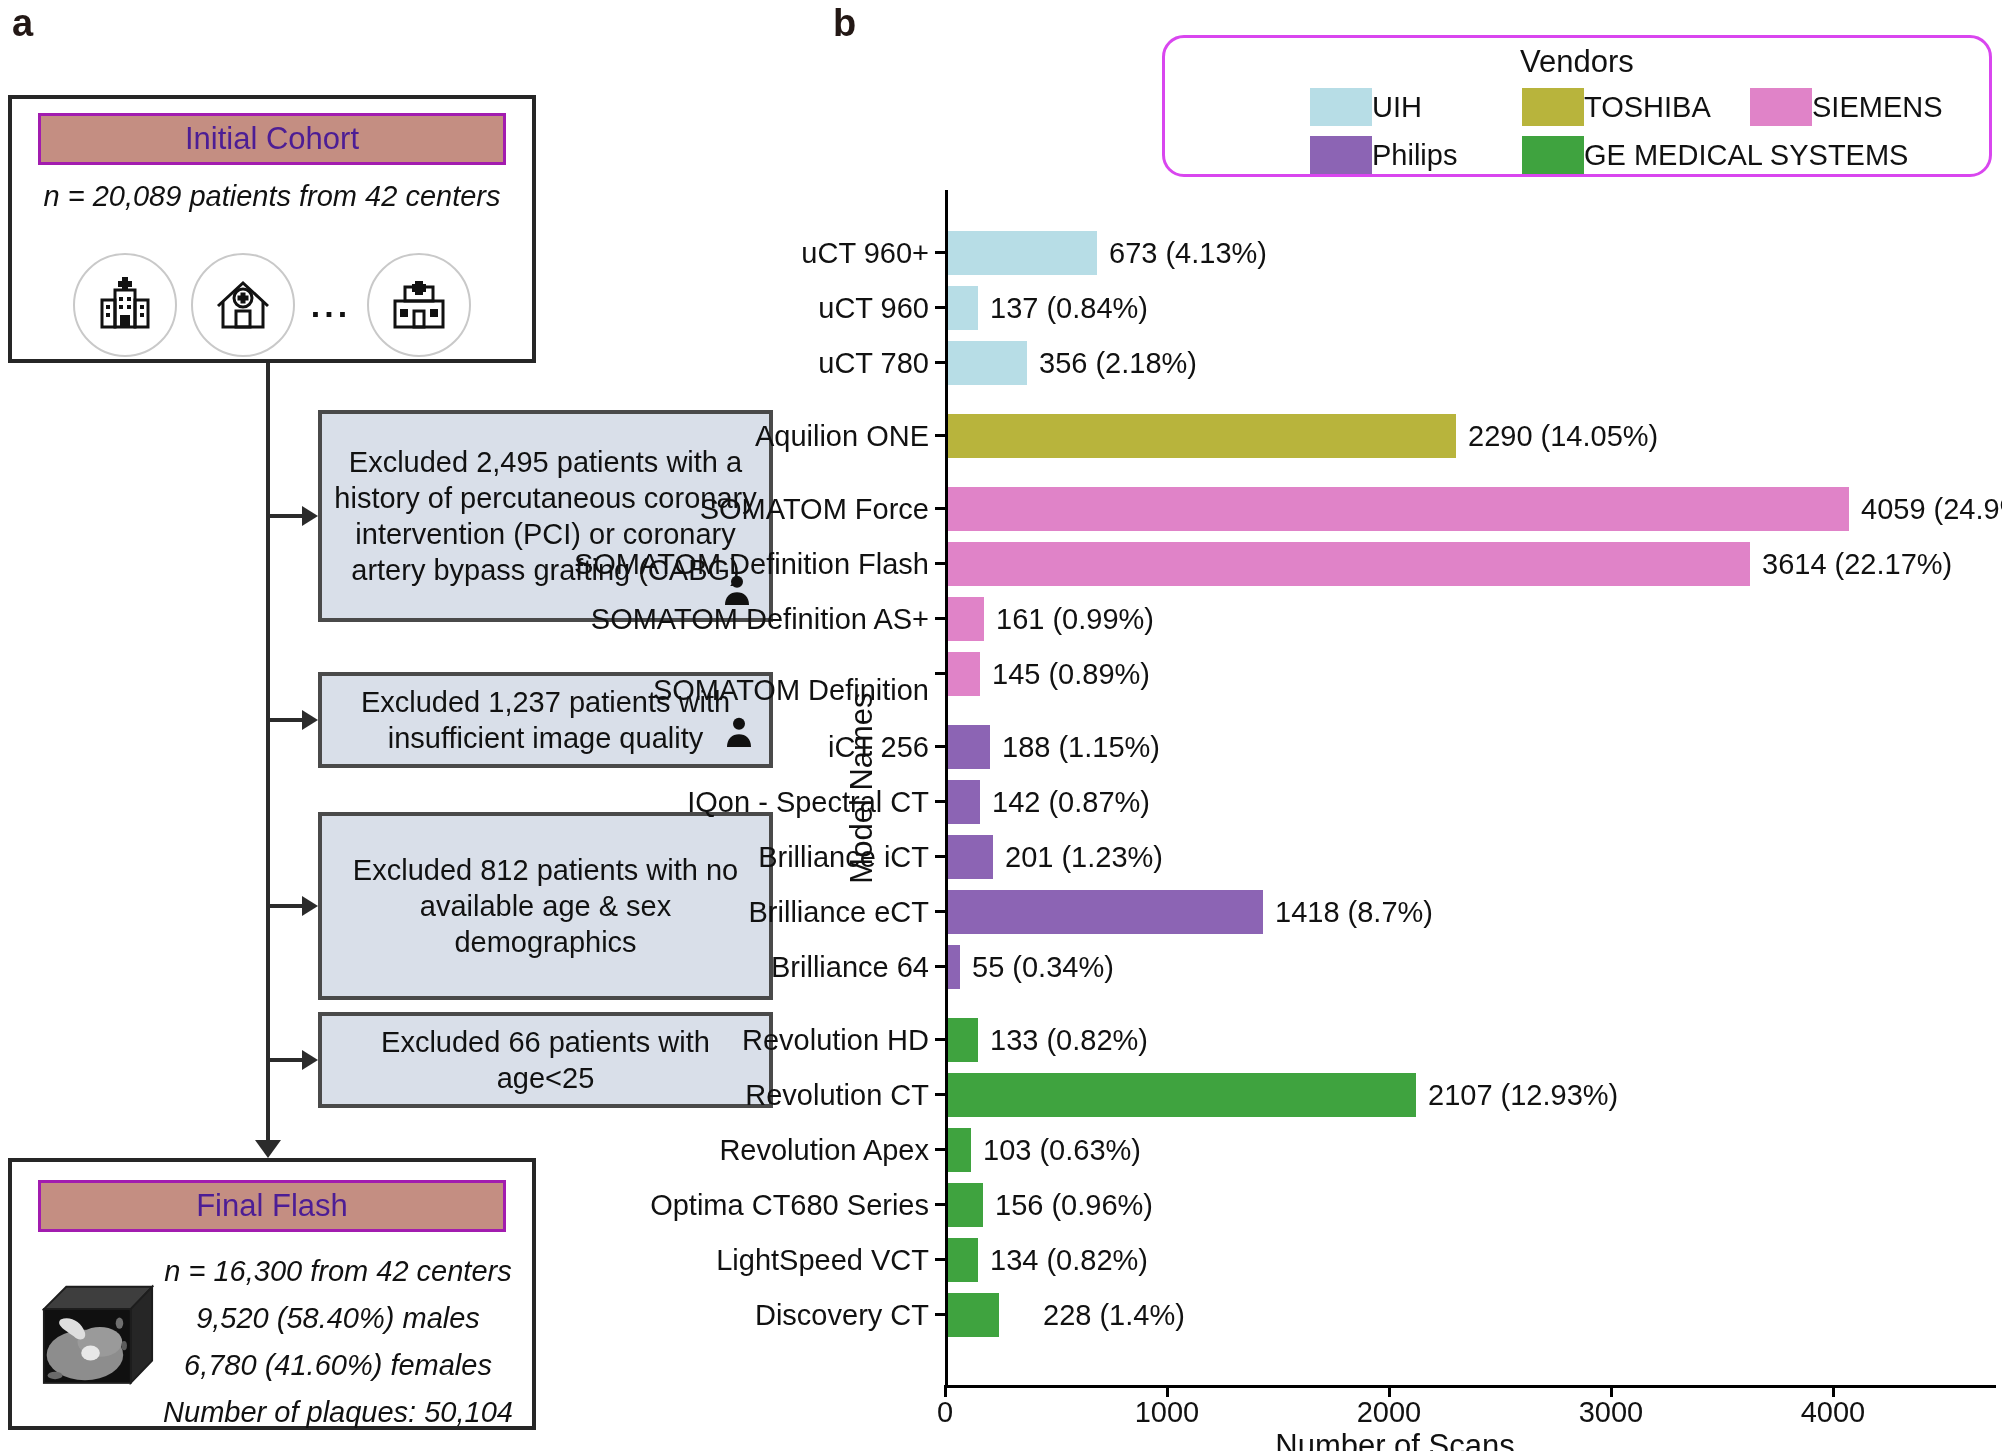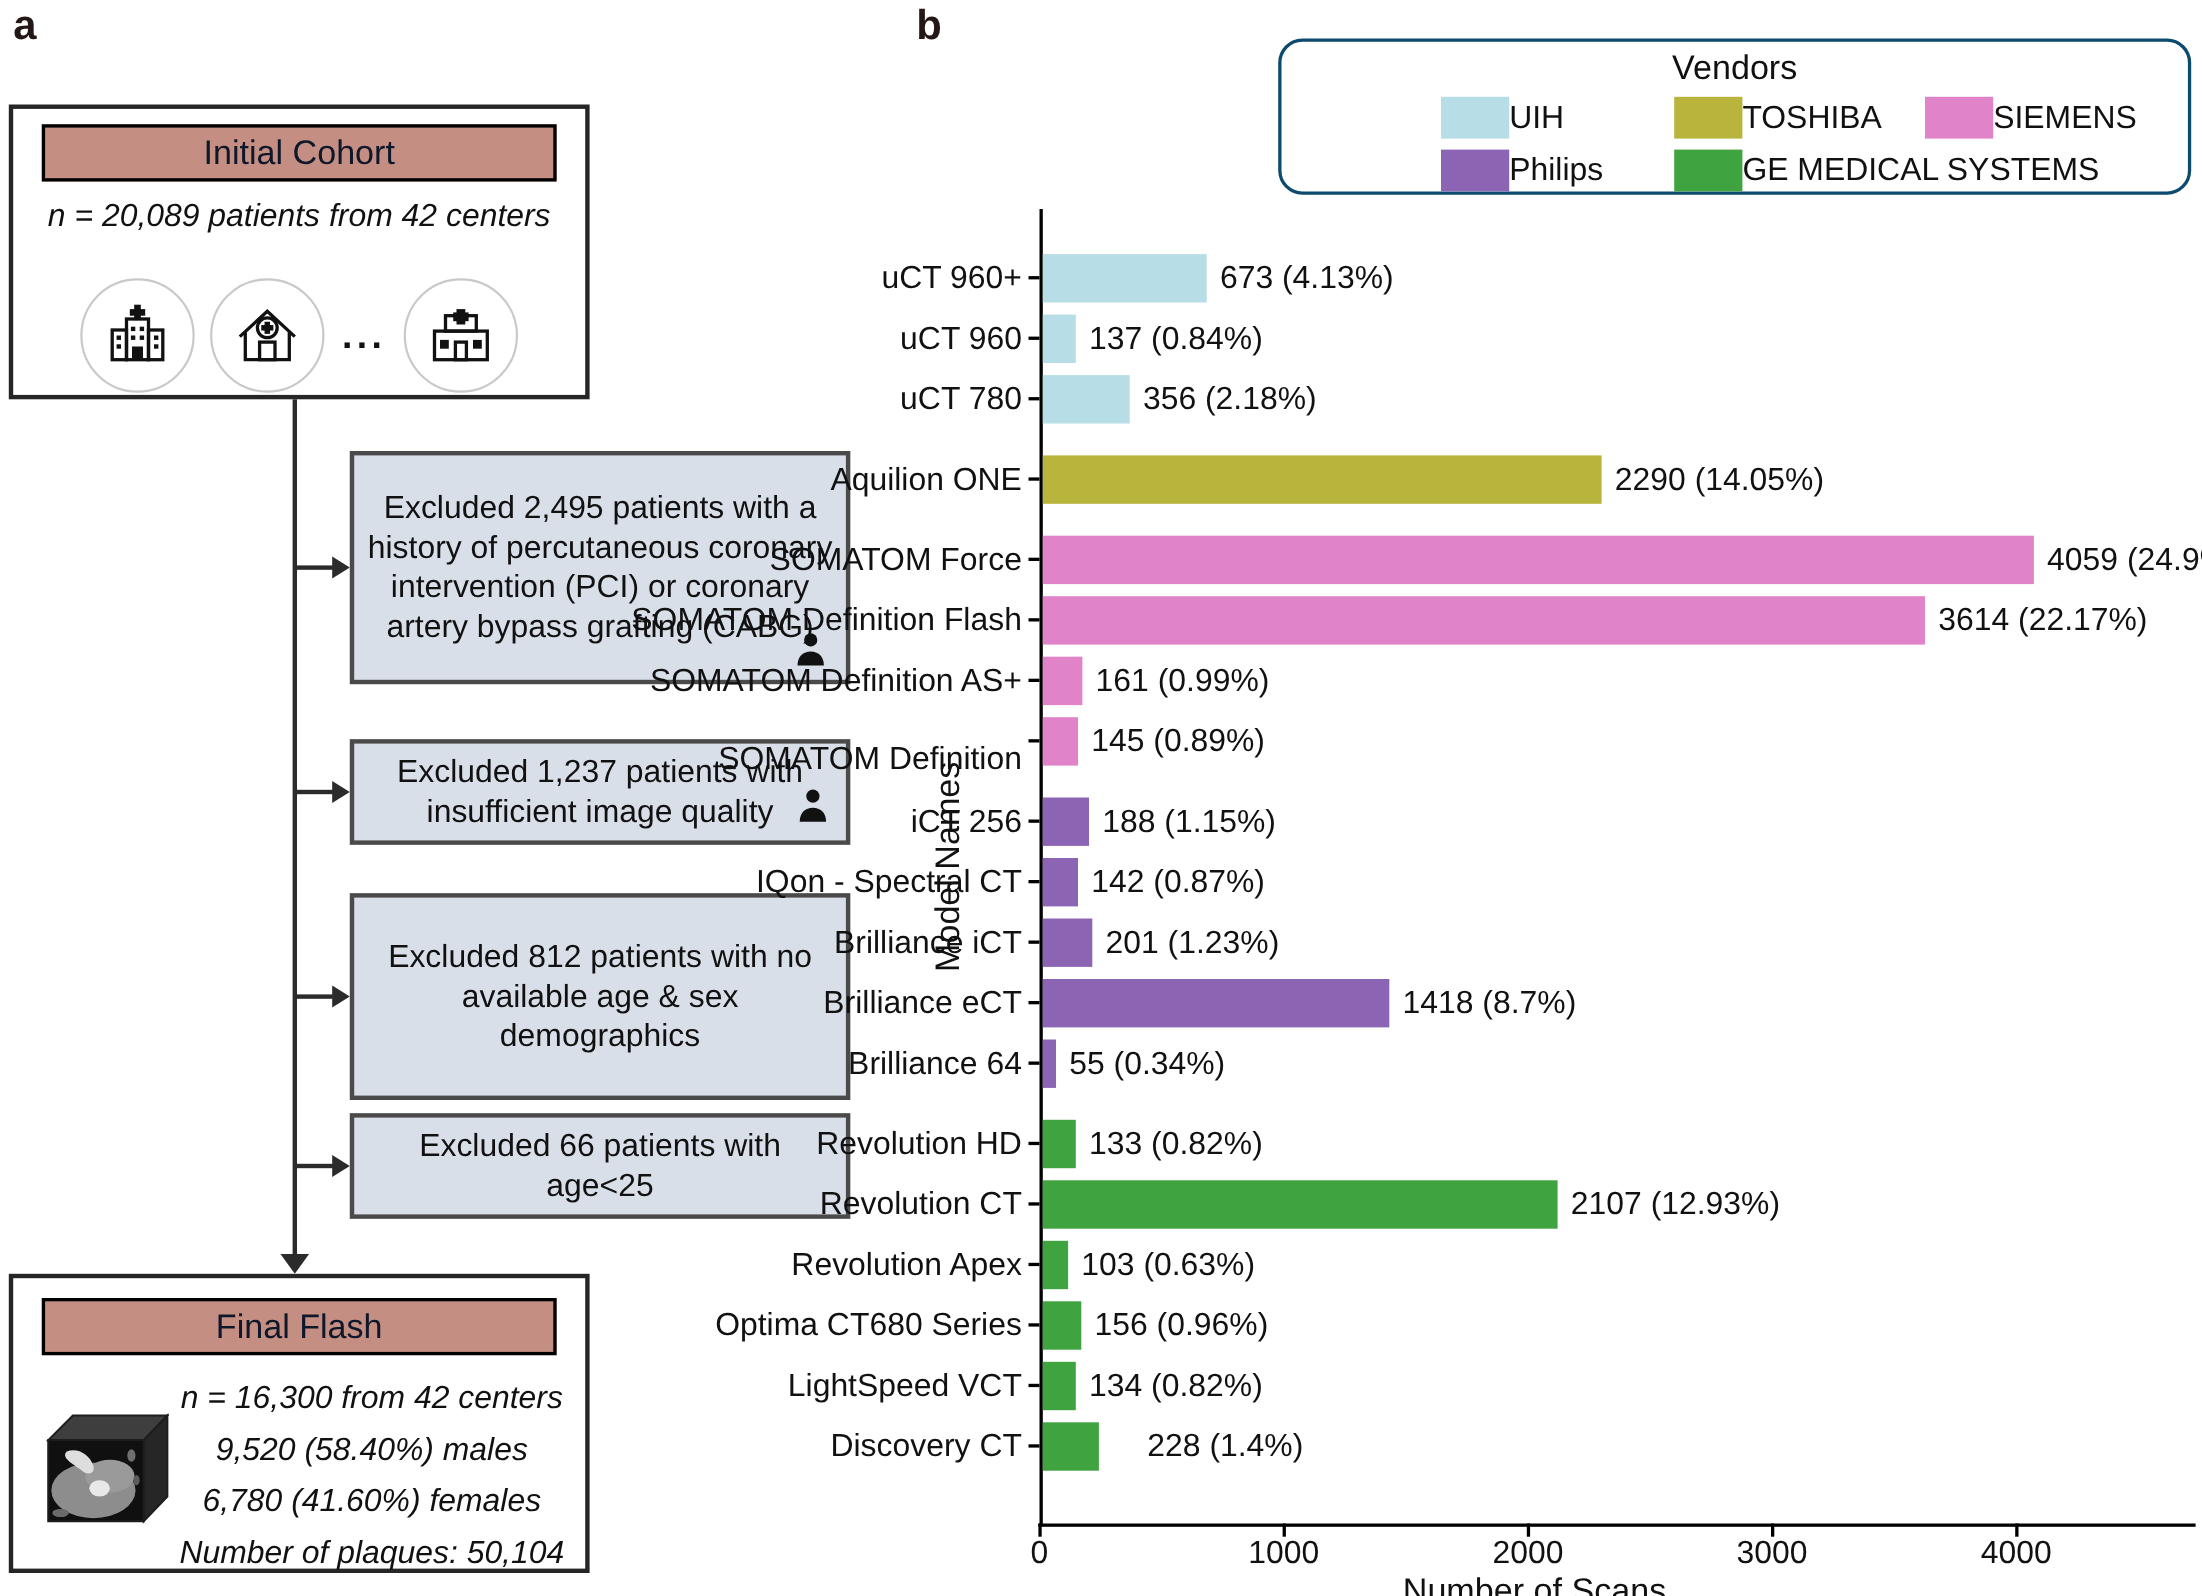--- a/index.html
+++ b/index.html
@@ -6,23 +6,23 @@
   .page{position:relative;width:2002px;height:1451px;background:#ffffff;overflow:hidden;
         font-family:"Liberation Sans","DejaVu Sans",sans-serif;color:#111;}
   .panel-label{position:absolute;font-size:38px;font-weight:bold;color:#231815;}
   #label-a{left:12px;top:2px;}
   #label-b{left:833px;top:2px;}
 
   
   .cohort-box{position:absolute;left:8px;width:528px;background:#fff;border:4px solid #262626;box-sizing:border-box;}
   #initial-box{top:95px;height:268px;}
   #final-box{top:1158px;height:272px;}
-  .cohort-header{position:absolute;left:26px;right:26px;height:52px;background:#c48e82;border:3px solid #000000;
+  .cohort-header{position:absolute;left:26px;right:26px;height:52px;background:#c48e82;border:3px solid #a21caf;
                  box-sizing:border-box;display:flex;align-items:center;justify-content:center;
-                 font-size:31px;color:#0f172a;}
+                 font-size:31px;color:#4c1d95;}
   #initial-box .cohort-header{top:14px;}
   #final-box .cohort-header{top:18px;}
   .cohort-sub{position:absolute;top:78px;left:24px;right:24px;text-align:center;
               font-style:italic;font-size:29px;line-height:38px;}
   .icons-row{position:absolute;top:154px;left:0;right:0;display:flex;align-items:center;justify-content:center;gap:14px;}
   .circle-icon{width:100px;height:100px;border-radius:50%;border:2px solid #c9c9c9;background:#fff;
                display:flex;align-items:center;justify-content:center;}
   .dots{font-size:34px;font-weight:bold;letter-spacing:4px;padding:0 2px;color:#111;}
 
   .vline{position:absolute;left:266px;top:363px;width:4px;height:779px;background:#2b2b2b;}
@@ -35,21 +35,21 @@
   .excl-box{position:absolute;left:318px;width:455px;background:#d9dfe9;border:4px solid #4a4a4a;box-sizing:border-box;
             display:flex;align-items:center;justify-content:center;}
   .excl-text{text-align:center;font-size:29px;line-height:36px;padding:0 12px;color:#111;}
   .person{position:absolute;}
 
   #final-lines{position:absolute;left:140px;top:86px;width:372px;text-align:center;
                font-style:italic;font-size:29px;line-height:47px;}
   #ct-cube{position:absolute;left:30px;top:122px;}
 
   
-  #legend-box{position:absolute;left:1162px;top:35px;width:830px;height:142px;border:3px solid #0c4a6e;
+  #legend-box{position:absolute;left:1162px;top:35px;width:830px;height:142px;border:3px solid #d946ef;
               border-radius:22px;box-sizing:border-box;background:#fff;}
   #legend-title{position:absolute;top:6px;left:0;right:0;text-align:center;font-size:31px;}
   #legend-entries{position:absolute;left:145px;top:46px;display:grid;
                   grid-template-columns:212px 228px auto;grid-auto-rows:46px;row-gap:2px;}
   .legend-entry{display:flex;align-items:center;white-space:nowrap;}
   .swatch{width:62px;height:38px;display:inline-block;flex:0 0 62px;}
   .legend-label{font-size:29px;}
 
   #ylabel{position:absolute;left:862px;top:788px;transform:translate(-50%,-50%) rotate(-90deg);
           font-size:31px;white-space:nowrap;}

